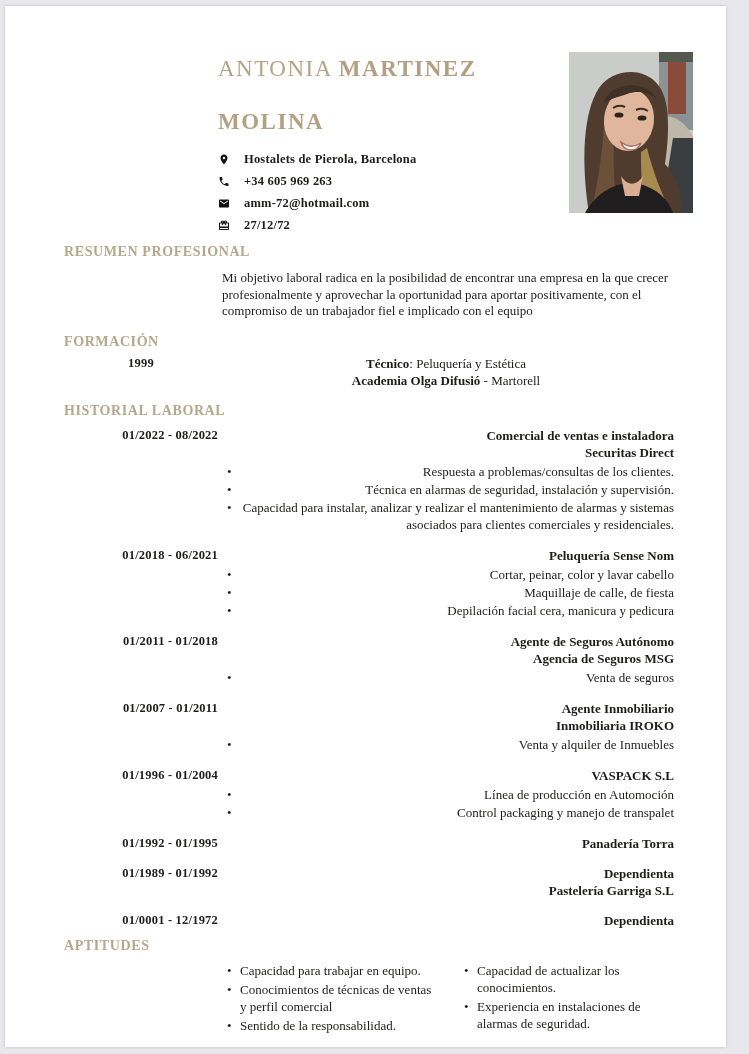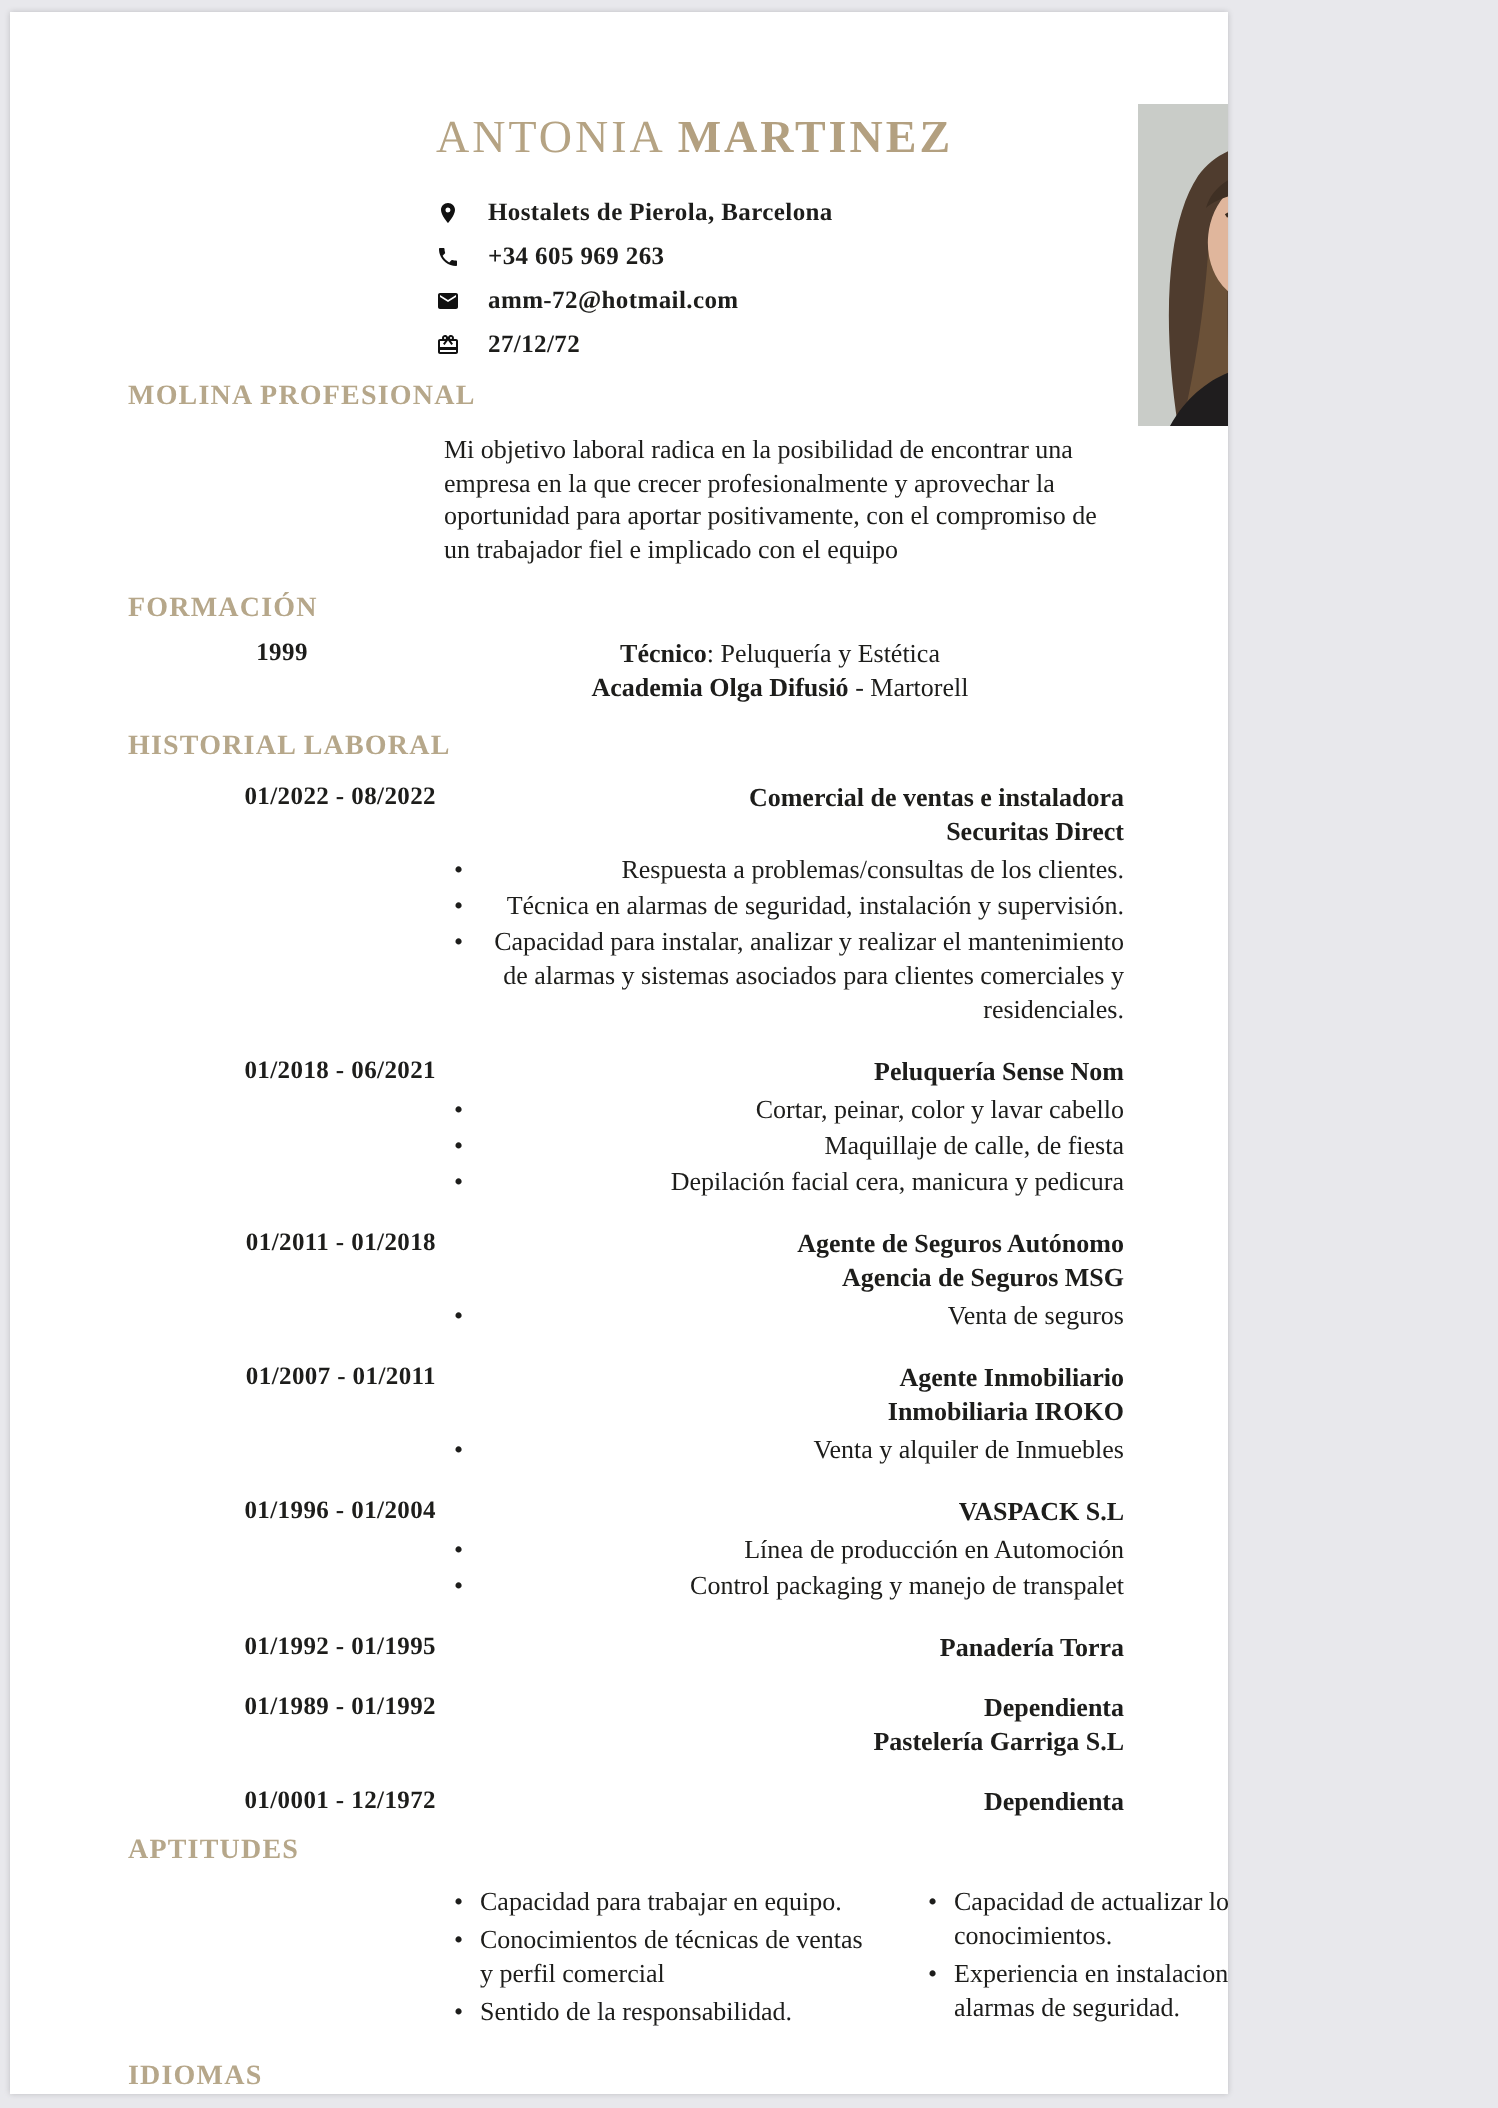--- a/index.html
+++ b/index.html
@@ -6,21 +6,21 @@
   html, body { margin: 0; padding: 0; }
   body {
     width: 749px; height: 1054px;
     background: #e8e8ec;
     font-family: "Liberation Serif", "DejaVu Serif", serif;
     color: #1d1d1b;
   }
   .canvas { position: relative; width: 749px; height: 1054px; }
   .page {
     position: absolute; left: 5px; top: 6px;
-    width: 609px; height: 1041px;
+    width: 721px; height: 1041px;
     background: #ffffff;
     box-shadow: 0 0 3px rgba(0,0,0,0.18);
     overflow: hidden;
   }
   
   .photo {
     position: absolute; left: 564px; top: 46px;
     width: 124px; height: 161px; overflow: hidden;
   }
   .header { padding: 49px 0 0 213px; }
@@ -92,20 +92,21 @@
         <path d="M44 56 q6 -4 12 -1" stroke="#3a2c1f" stroke-width="2" fill="none"></path>
         <path d="M67 58 q6 -3 12 1" stroke="#3a2c1f" stroke-width="2" fill="none"></path>
         <path d="M52 90 q10 8 20 1 q-4 8 -11 7 q-7 -1 -9 -8 Z" fill="#ffffff" stroke="#b06a5e" stroke-width="1.5"></path>
         <path d="M16 161 C30 136 54 128 70 132 C88 136 100 148 104 161 Z" fill="#1f1d1e"></path>
         <path d="M52 124 C58 134 68 134 74 124 L70 144 L56 144 Z" fill="#d9ae93"></path>
       </svg>
     </div>
 
     <div class="header">
       <h1 class="name-line"><span>ANTONIA</span> <span class="bold">MARTINEZ</span></h1>
+      <h1 class="name-line bold">MOLINA</h1>
       <ul class="contact">
         <li>
           <span class="cicon">
             <svg viewBox="0 0 24 24">
                 <path d="M12 2C8.13 2 5 5.13 5 9c0 5.25 7 13 7 13s7-7.75 7-13c0-3.87-3.13-7-7-7zm0 9.5A2.5 2.5 0 1 1 12 6.5a2.5 2.5 0 0 1 0 5z"></path>
               </svg>
           </span>
           <span>Hostalets de Pierola, Barcelona</span>
         </li>
         <li>
@@ -130,21 +131,21 @@
                 <path d="M20 6h-2.18c.11-.31.18-.65.18-1 0-1.66-1.34-3-3-3-1.05 0-1.96.54-2.5 1.35l-.5.67-.5-.68C10.96 2.54 10.05 2 9 2 7.34 2 6 3.34 6 5c0 .35.07.69.18 1H4c-1.11 0-1.99.89-1.99 2L2 19c0 1.11.89 2 2 2h16c1.11 0 2-.89 2-2V8c0-1.11-.89-2-2-2zm-5-2c.55 0 1 .45 1 1s-.45 1-1 1-1-.45-1-1 .45-1 1-1zM9 4c.55 0 1 .45 1 1s-.45 1-1 1-1-.45-1-1 .45-1 1-1zm11 15H4v-2h16v2zm0-5H4V8h5.08L7 10.83 8.62 12 11 8.76l1-1.36 1 1.36L15.38 12 17 10.83 14.92 8H20v6z"></path>
               </svg>
           </span>
           <span>27/12/72</span>
         </li>
       </ul>
     </div>
 
     <div class="sections">
 
-      <h2 class="sec-heading h-summary">MOLINA PROFESIONAL</h2>
+      <h2 class="sec-heading h-summary">RESUMEN PROFESIONAL</h2>
       <div class="row">
         <div class="date"></div>
         <p class="body-text">Mi objetivo laboral radica en la posibilidad de encontrar una empresa en la que crecer profesionalmente y aprovechar la oportunidad para aportar positivamente, con el compromiso de un trabajador fiel e implicado con el equipo</p>
       </div>
 
       <h2 class="sec-heading h-education">FORMACIÓN</h2>
       <div class="row edu-entry">
         <div class="date">1999</div>
         <div>
           <p class="mixed-line"><span class="b">Técnico</span><span>: Peluquería y Estética</span></p>

